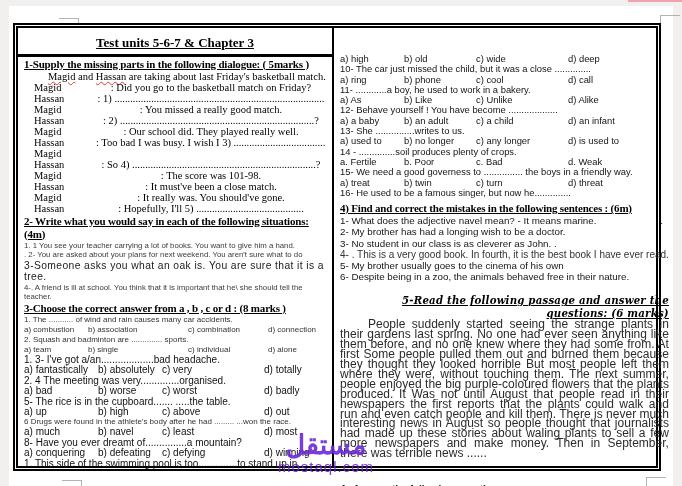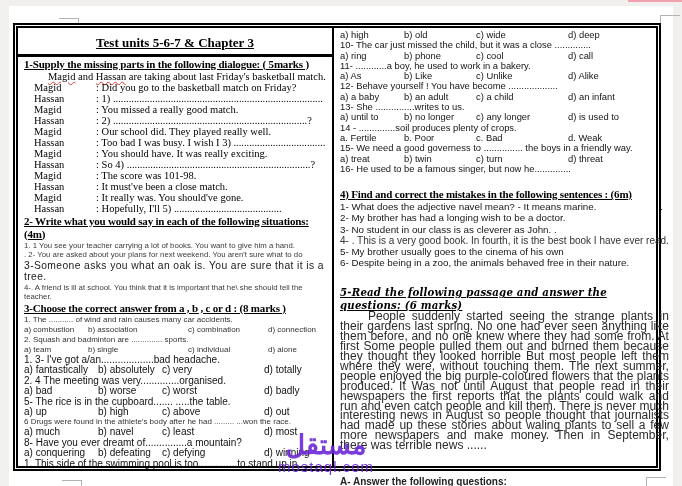--- a/index.html
+++ b/index.html
@@ -16,29 +16,29 @@
   .mark.tl{left:50px;top:12px;border-top-width:1px;border-right-width:1px;}
   .mark.tr{left:651px;top:9px;border-top-width:1px;border-left-width:1px;}
   .mark.bl{left:53px;top:474px;border-top-width:1px;border-right-width:1px;}
   .mark.br{left:637px;top:471px;border-top-width:1px;border-left-width:1px;}
 
   .frame{
     position:absolute;left:13px;top:23px;width:648px;height:448px;
     border:5px double #000;box-sizing:border-box;display:flex;background:#fff;
   }
   .col-left{width:316px;border-right:2px solid #000;box-sizing:border-box;padding:0 6px;}
-  .col-right{flex:1;box-sizing:border-box;padding:2px 5px 0 6px;}
+  .col-right{flex:1;box-sizing:border-box;padding:26px 5px 0 6px;}
 
   .title{margin-top:7px;text-align:center;font-weight:bold;font-size:13px;line-height:15px;text-decoration:underline;}
   .rule{height:2.5px;background:#000;margin:4px -6px 1px -6px;}
   .h-serif{font-weight:bold;font-size:11px;line-height:13px;text-decoration:underline;letter-spacing:-0.2px;}
   .intro{font-size:10.5px;line-height:11px;padding-left:24px;white-space:nowrap;}
   .drow{display:flex;font-size:10.5px;line-height:11px;white-space:nowrap;overflow:hidden;}
   .spk{width:62px;padding-left:10px;flex:none;}
-  .utt{flex:1;overflow:hidden;}
+  .utt{flex:1;overflow:hidden;text-align:center;}
   .sq{text-decoration:underline;text-decoration-style:wavy;text-decoration-color:#e03a2f;text-decoration-thickness:1px;}
   .sit{font-family:"Liberation Sans",sans-serif;}
   .sit.sm{font-size:7.8px;line-height:9.6px;color:#3b3b3b;}
   .sit.lg{font-size:10.3px;line-height:11.5px;letter-spacing:.4px;color:#1a1a1a;}
 
   .qline,.opts{font-family:"Liberation Sans",sans-serif;white-space:nowrap;overflow:hidden;}
   .col-left .qline.sm,.col-left .opts.sm{font-size:8px;line-height:10px;color:#333;}
   .col-left .qline.lg,.col-left .opts.lg{font-size:10px;line-height:10.4px;color:#111;}
   .opts{display:grid;}
   .col-left .opts.lg{grid-template-columns:74px 64px 102px auto;}
@@ -100,21 +100,20 @@
         <div class="drow">
           <span class="spk sq">Magid</span>
           <span class="utt">: Our school did. They played really well.</span>
         </div>
         <div class="drow">
           <span class="spk sq">Hassan</span>
           <span class="utt">: Too bad I was busy. I wish I 3) .........................................</span>
         </div>
         <div class="drow">
           <span class="spk sq">Magid</span>
-          <span class="utt">: You should have. It was really exciting.</span>
         </div>
         <div class="drow">
           <span class="spk sq">Hassan</span>
           <span class="utt">: So 4) ......................................................................?</span>
         </div>
         <div class="drow">
           <span class="spk sq">Magid</span>
           <span class="utt">: The score was 101-98.</span>
         </div>
         <div class="drow">
@@ -216,51 +215,51 @@
         </div>
         <div class="qline lg">12- Behave yourself ! You have become ...................</div>
         <div class="opts lg">
           <span class="opt">a) a baby</span>
           <span class="opt">b) an adult</span>
           <span class="opt">c) a child</span>
           <span class="opt">d) an infant</span>
         </div>
         <div class="qline lg">13- She ...............writes to us.</div>
         <div class="opts lg">
-          <span class="opt">a) until to</span>
+          <span class="opt">a) used to</span>
           <span class="opt">b) no longer</span>
           <span class="opt">c) any longer</span>
           <span class="opt">d) is used to</span>
         </div>
         <div class="qline lg">14 - ..............soil produces plenty of crops.</div>
         <div class="opts lg">
           <span class="opt">a. Fertile</span>
           <span class="opt">b. Poor</span>
           <span class="opt">c. Bad</span>
           <span class="opt">d. Weak</span>
         </div>
         <div class="qline lg">15- We need a good governess to ............... the boys in a friendly way.</div>
         <div class="opts lg">
           <span class="opt">a) treat</span>
           <span class="opt">b) twin</span>
           <span class="opt">c) turn</span>
           <span class="opt">d) threat</span>
         </div>
         <div class="qline lg">16- He used to be a famous singer, but now he..............</div>
       </div>
-    <div class="h-serif" style="margin-top:14px;">4) Find and correct the mistakes in the following sentences : (6m)</div>
+    <div class="h-serif" style="margin-top:4px;">4) Find and correct the mistakes in the following sentences : (6m)</div>
     <div id="mistakes">
         <div class="s4item "><span class="tail">.</span>1- What does the adjective navel mean? - It means marine.</div>
         <div class="s4item ">2- My brother has had a longing wish to be a doctor.</div>
         <div class="s4item ">3- No student in our class is as cleverer as  John. .</div>
         <div class="s4item sm">4- . This is a very  good  book. In  fourth, it is  the  best book I have  ever read.</div>
         <div class="s4item ">5- My brother usually goes to the cinema of his own</div>
         <div class="s4item ">6- Despite  being  in a zoo,  the animals  behaved  free in  their nature.</div>
       </div>
-    <div class="h5" style="margin-top:18px;">5-Read the following passage and answer the questions: (6 marks)</div>
+    <div class="h5" style="margin-top:12px;text-align:right;">5-Read the following passage and answer the questions: (6 marks)</div>
     <div class="passage">People suddenly started seeing the strange plants in their gardens last spring. No one had ever seen anything like them before, and no one knew where they had some from. At first Some people pulled them out and burned them because they thought they looked horrible   But most people left them where they were, without touching them. The next summer, people enjoyed the big purple-coloured flowers that the plants produced.  It Was not until August that people read in their newspapers the first reports that the plants could walk and run and even catch people and kill them. There is never much interesting news in August so people thought that journalists had made up these stories about waling plants to sell a few more newspapers and make money. Then in September, there was terrible news ......</div>
     <div class="qa-h">A- Answer the following questions:</div>
     <div id="qa">
         <div class="qa-item">1. Why did some people destroy the plants?</div>
         <div class="qa-item">2. How were the plants dangerous to people?</div>
         <div class="qa-item">3. What did people think when they read the newspaper stories for the first time?</div>
       </div>
   </div>
 
 </div>

